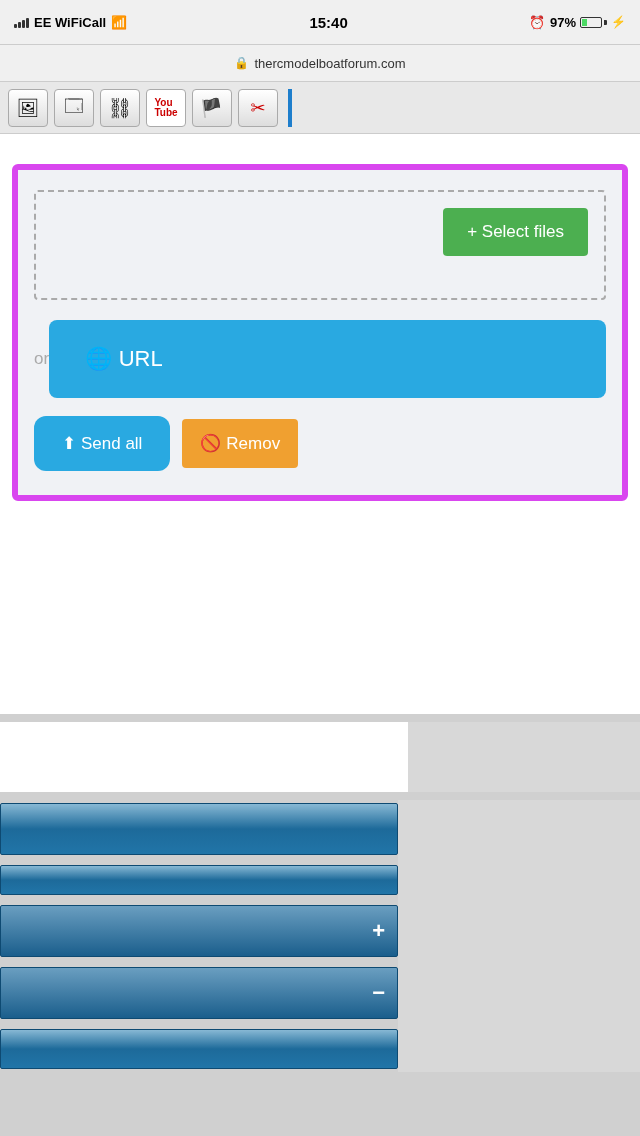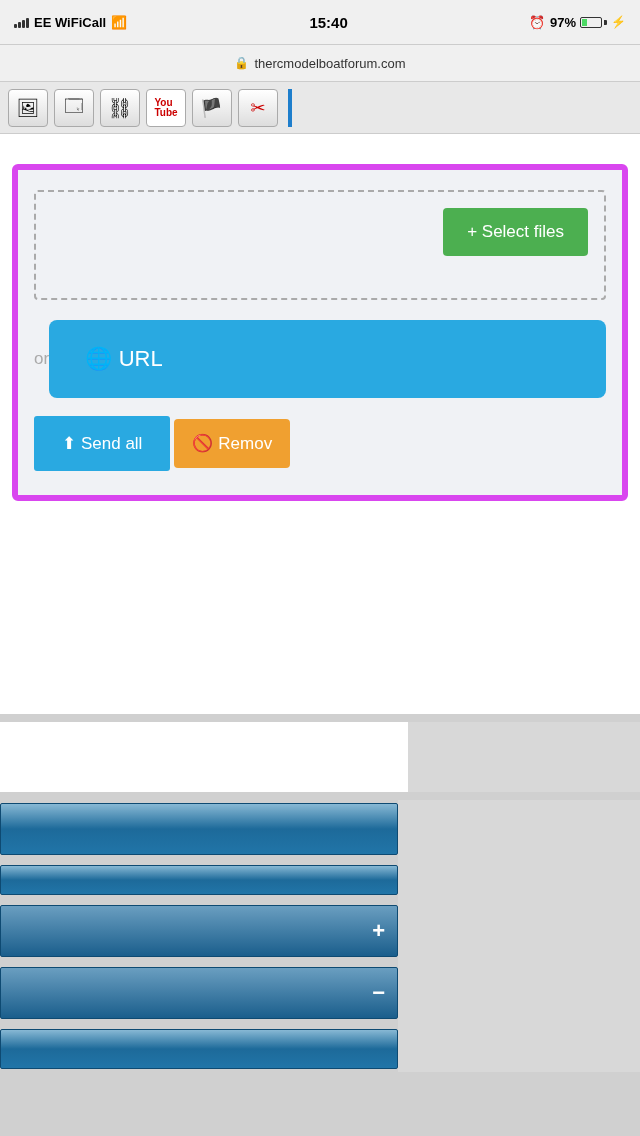--- a/index.html
+++ b/index.html
@@ -222,42 +222,42 @@
     
     .action-row {
       display: flex;
       gap: 0;
       align-items: center;
     }
     .send-all-btn {
       background: #29a9e1;
       color: #fff;
       border: none;
-      border-radius: 3px;
+      border-radius: 12px;
       padding: 17px 28px;
       font-size: 17px;
       font-weight: 500;
       cursor: pointer;
       display: flex;
       align-items: center;
       gap: 8px;
     }
     .remove-btn {
       background: #f0a030;
       color: #fff;
       border: none;
       border-radius: 4px;
       padding: 14px 18px;
       font-size: 17px;
       font-weight: 500;
       cursor: pointer;
       display: flex;
       align-items: center;
       gap: 8px;
-      margin-left: 4px;
+      margin-left: 12px;
       
       overflow: hidden;
       max-width: 140px;
     }
 
     
     .sidebar-panel {
       background: linear-gradient(180deg, #6a9ec0 0%, #1a5e8c 100%);
       border: 1px solid #0e4a72;
       height: 52px;

